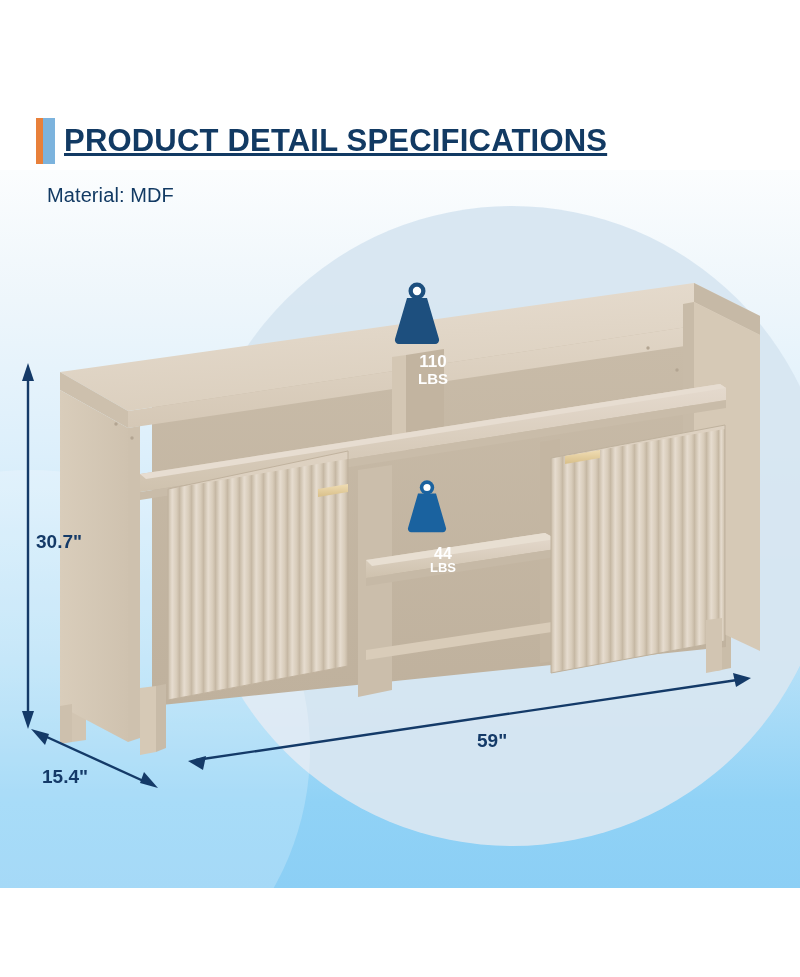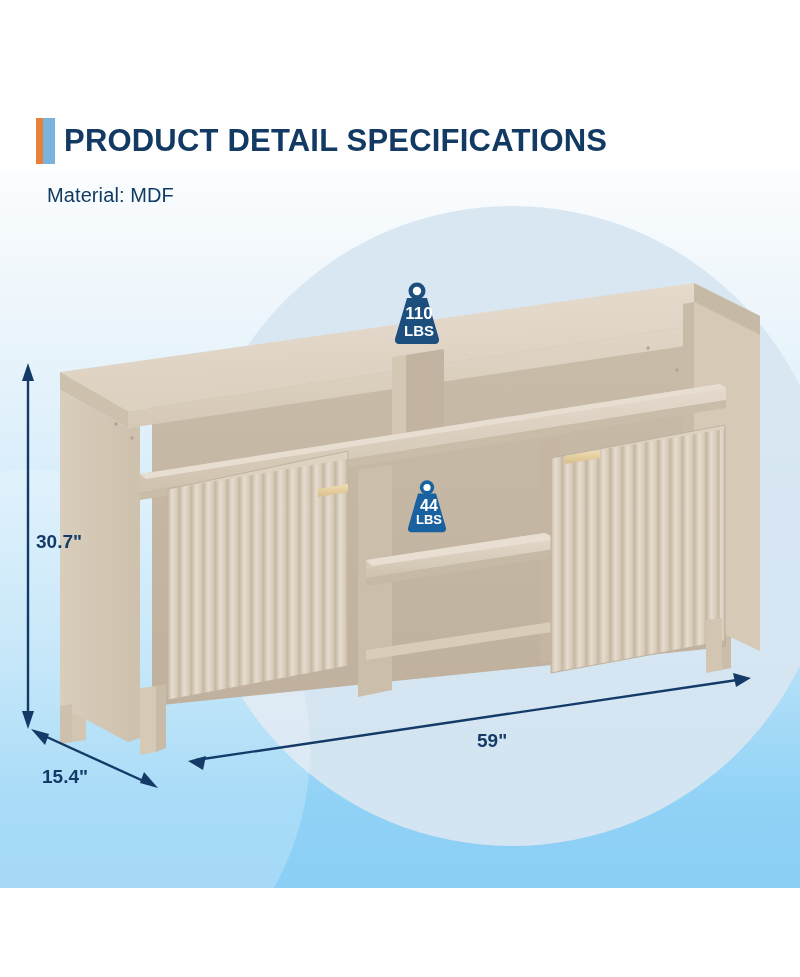--- a/index.html
+++ b/index.html
@@ -18,32 +18,32 @@
     background:#d7e6f1;opacity:.95;}
   .bg-circle2{position:absolute;left:-250px;top:300px;width:560px;height:560px;border-radius:50%;
     background:#ffffff;opacity:.22;}
   .bottom-white{position:absolute;left:0;top:888px;width:800px;height:89px;background:#fff;}
 
   
   .heading{position:absolute;left:36px;top:118px;display:flex;align-items:stretch;height:46px;}
   .bar-orange{width:7px;background:#e8803a;}
   .bar-blue{width:12px;background:#7cb3dd;}
   .heading-text{margin-left:9px;font-size:31px;font-weight:bold;color:#123a63;
-    letter-spacing:.2px;line-height:46px;white-space:nowrap;font-stretch:condensed;}
+    letter-spacing:.2px;line-height:46px;white-space:nowrap;font-stretch:condensed;text-decoration:underline;}
   .subline{position:absolute;left:47px;font-size:20px;color:#123a63;letter-spacing:.1px;text-align:right;}
   .sub1{top:184px;}
   .sub2{top:216px;}
 
   
   .furn{position:absolute;left:0;top:0;width:800px;height:977px;}
 
   
   .badge{position:absolute;width:62px;height:64px;}
   .badge svg{width:100%;height:100%;display:block;}
-  .badge .txt{position:absolute;left:2px;width:100%;text-align:center;color:#fff;font-weight:bold;line-height:1;}
+  .badge .txt{position:absolute;left:16px;width:100%;text-align:center;color:#fff;font-weight:bold;line-height:1;margin-top:48px;}
   .badge .n{top:24px;font-size:17px;}
   .badge .u{top:42px;font-size:15px;text-align:center;}
   #badge-110{left:386px;top:281px;}
   #badge-44{left:401px;top:479px;width:52px;height:54px;}
   #badge-44 .n{top:19px;font-size:16px;}
   #badge-44 .u{top:34px;font-size:13px;}
 
   
   .dim{position:absolute;color:#143a68;font-weight:bold;font-size:19px;}
   #dim-h{left:36px;top:531px;}

